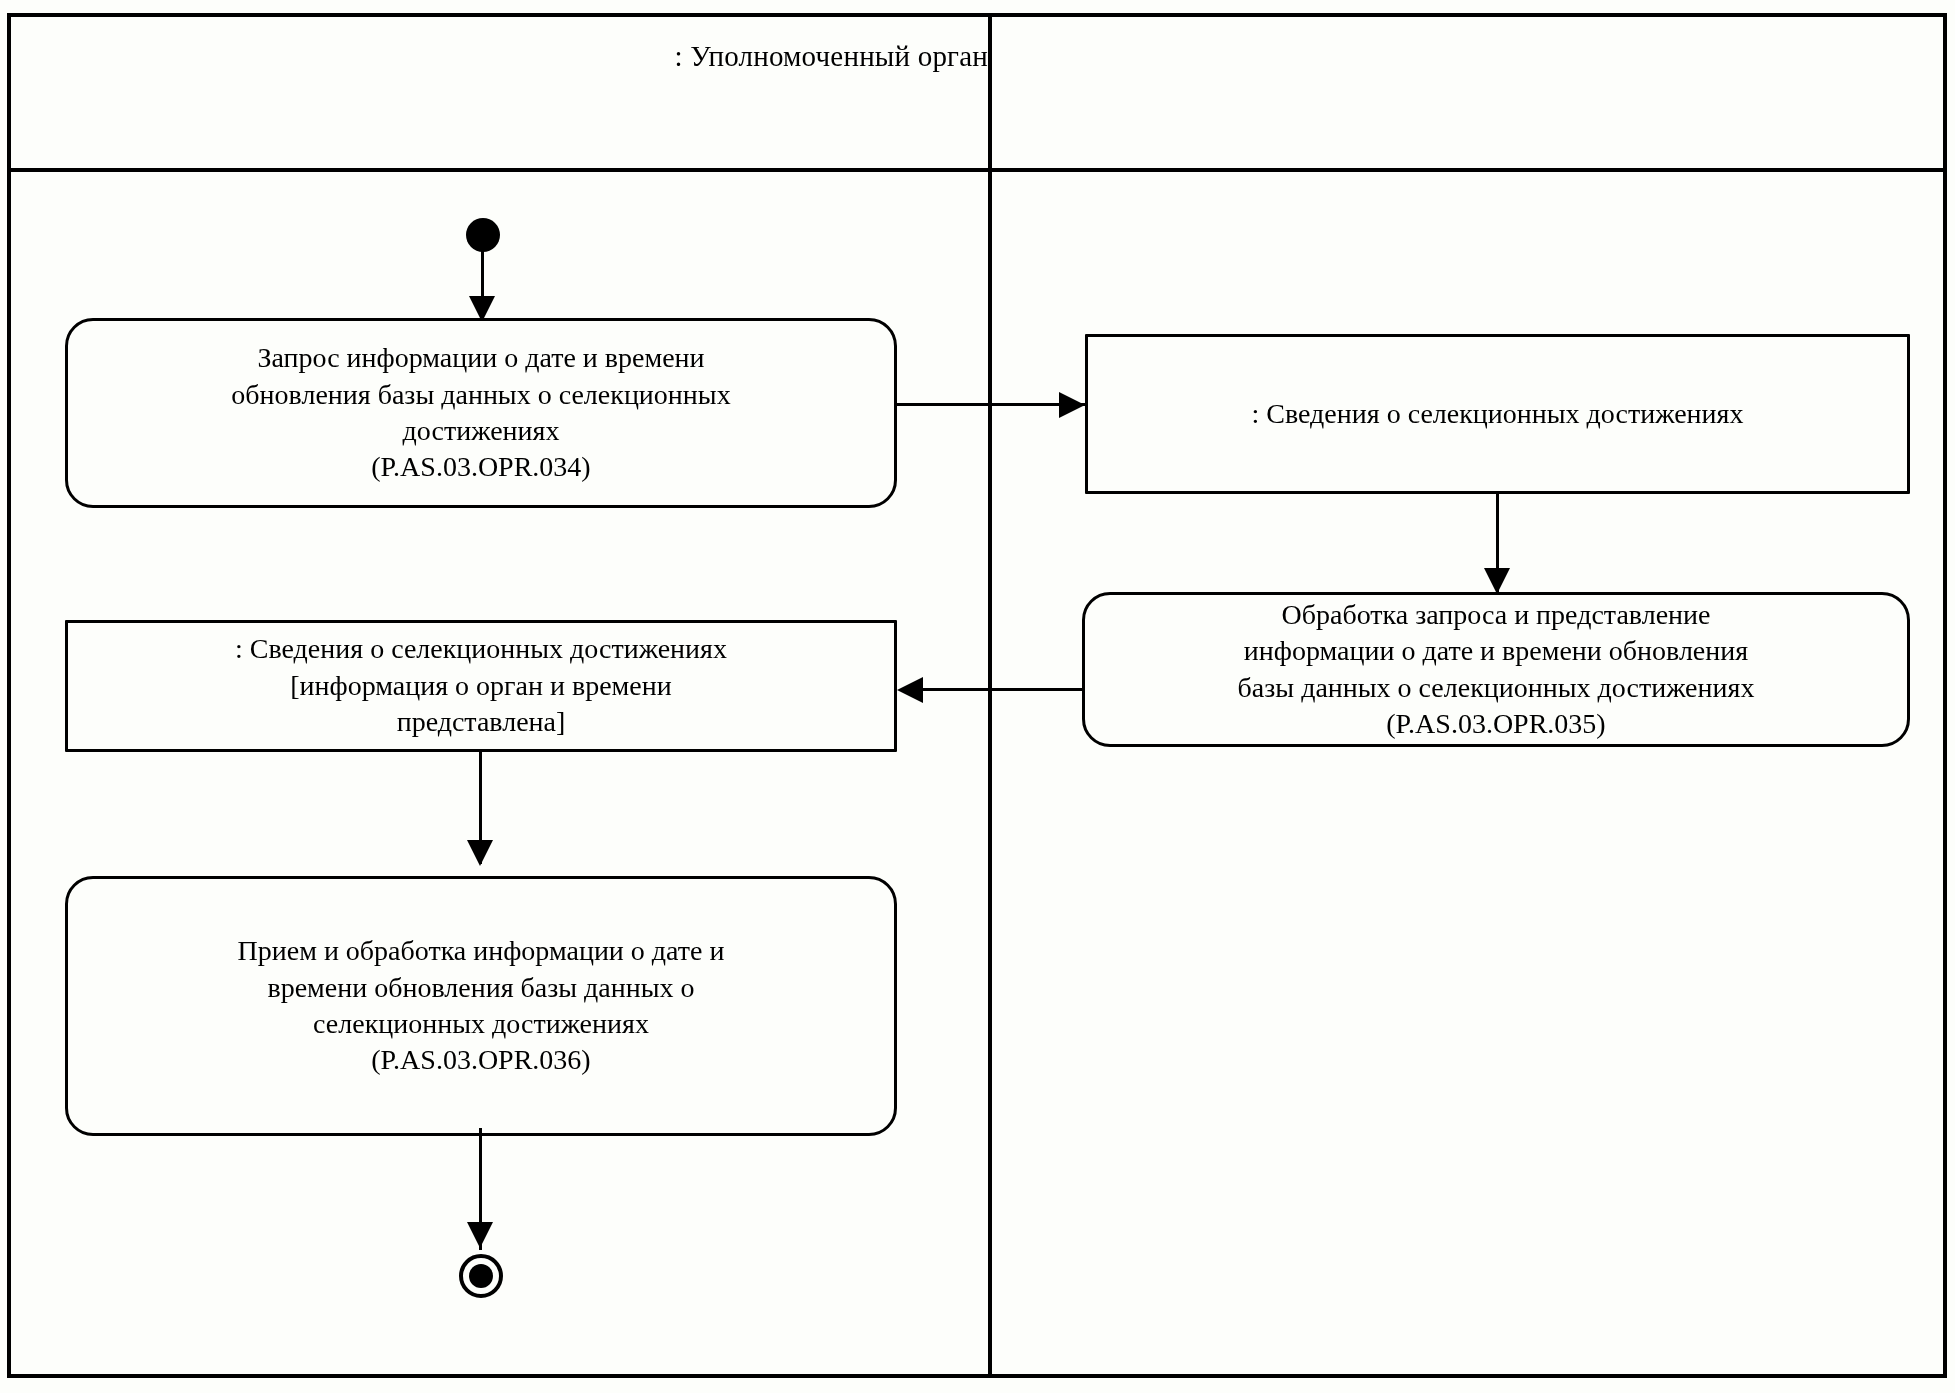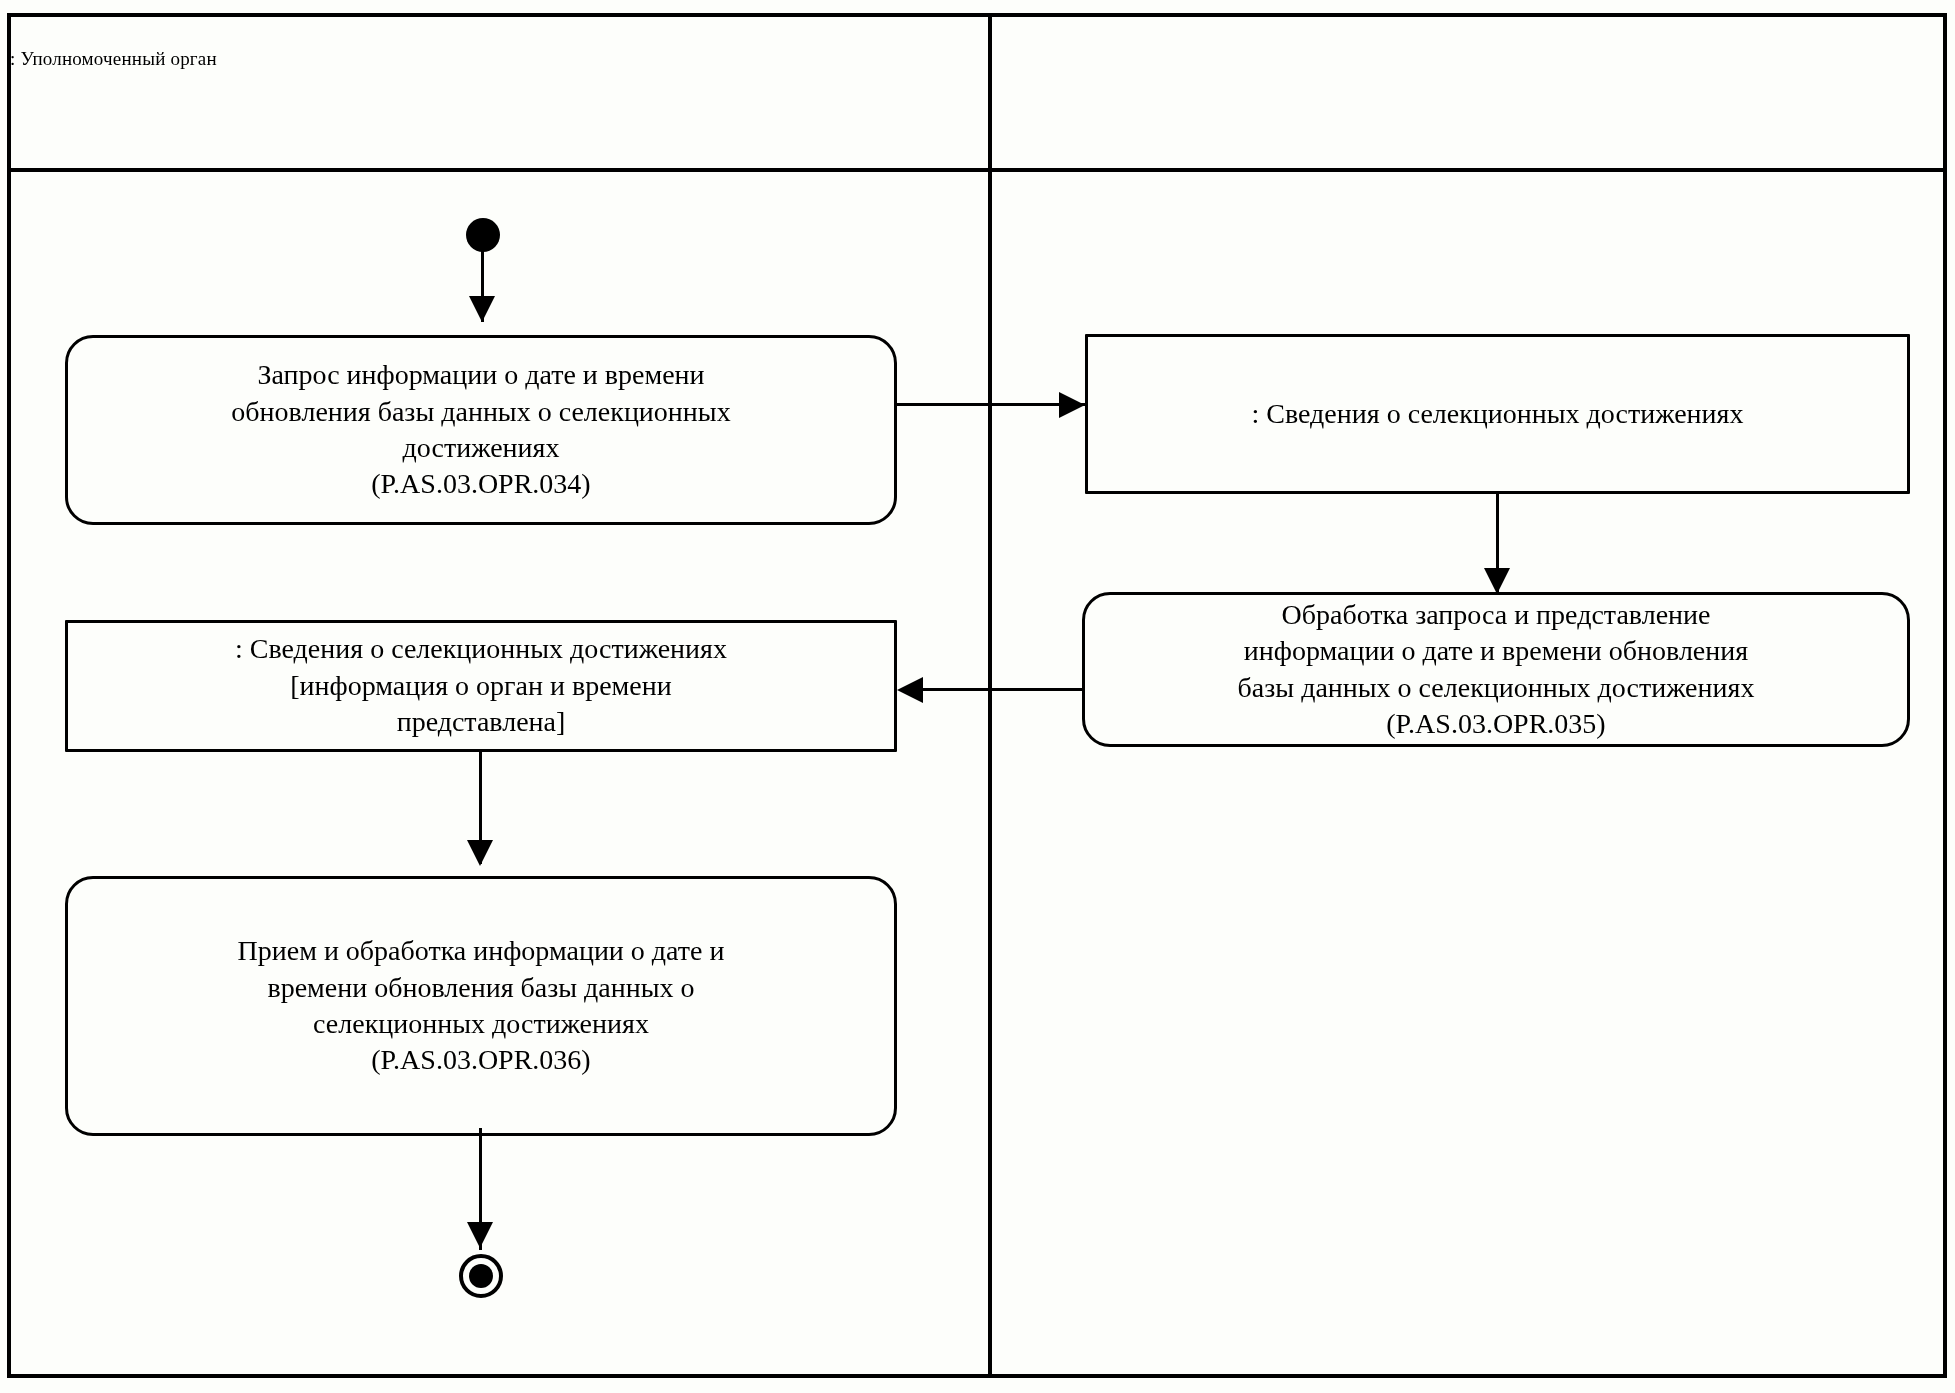--- a/index.html
+++ b/index.html
@@ -40,24 +40,24 @@
   .lane-divider {
     position: absolute;
     left: 988px;
     top: 13px;
     width: 4px;
     height: 1365px;
     background: #000000;
   }
   .lane-title {
     position: absolute;
-    top: 48px;
-    font-size: 19px;
+    top: 40px;
+    font-size: 29px;
     color: #000000;
-    text-align: left;
+    text-align: right;
     white-space: nowrap;
     letter-spacing: 0.2px;
   }
   .lane-title.left  { left: 10px;  width: 978px; }
   .lane-title.right { left: 992px; width: 955px; }
 
   
   .node {
     position: absolute;
     box-sizing: border-box;
@@ -146,21 +146,21 @@
   <div class="header-divider"></div>
   <div class="lane-divider"></div>
 
   <div class="lane-title left">: Уполномоченный орган</div>
 
   <div class="initial-node" style="left:466px; top:218px;"></div>
 
   <div class="edge-v" style="left:481px; top:250px; height:72px;"></div>
   <div class="arrowhead down" style="left:469px; top:296px;"></div>
 
-  <div class="node activity" style="left:65px; top:318px; width:832px; height:190px;margin-top:17px;">
+  <div class="node activity" style="left:65px; top:318px; width:832px; height:190px;">
     <span class="line">Запрос информации о дате и времени</span>
     <span class="line">обновления базы данных о селекционных</span>
     <span class="line">достижениях</span>
     <span class="line">(P.AS.03.OPR.034)</span>
   </div>
 
   <div class="edge-h" style="left:897px; top:403px; width:188px;"></div>
   <div class="arrowhead right" style="left:1059px; top:392px;"></div>
 
   <div class="node object" style="left:65px; top:620px; width:832px; height:132px;">

